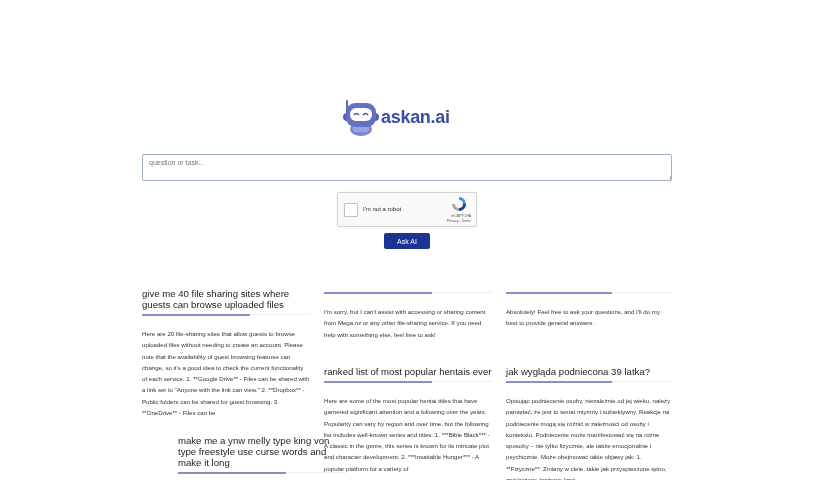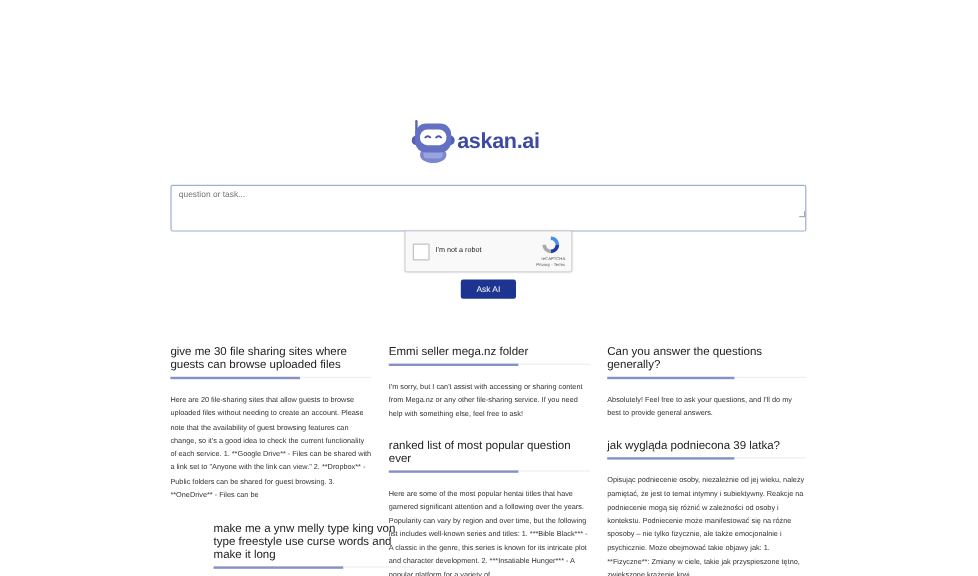--- a/index.html
+++ b/index.html
@@ -15,21 +15,21 @@
     display: flex; align-items: center;
   }
   .logo svg { display: block; }
   .logo-text {
     font-family: "Liberation Sans", sans-serif;
     font-weight: bold; font-size: 18px; color: #3d4ba3;
     margin-left: 2px; letter-spacing: -0.3px;
   }
   .question {
     position: absolute; left: 142px; top: 154px;
-    width: 530px; height: 39px;
+    width: 530px; height: 27px;
     border: 1px solid #9fb0cf; border-radius: 2px;
     box-sizing: border-box; padding: 4px 6px;
     font-family: "Liberation Sans", sans-serif; font-size: 7px; color: #999;
     resize: none; outline: none; background: #fff;
   }
   .resize-handle {
     position: absolute; left: 666px; top: 176px; width: 4px; height: 4px;
     border-right: 1px solid #aaa; border-bottom: 1px solid #aaa;
   }
   .recaptcha {
@@ -99,44 +99,42 @@
   </svg>
   <div class="rc-brand">
     <div>reCAPTCHA</div>
     <div>Privacy - Terms</div>
   </div>
 </div>
 
 <button class="ask-btn">Ask AI</button>
 
 <div class="card" style="left:142px; top:288px; width:168px;">
-  <h3>give me 30 file sharing sites where guests can browse uploaded files</h3>
+  <h3>give me 40 file sharing sites where guests can browse uploaded files</h3>
   <div class="uline"></div>
   <p style="height:91px; overflow:hidden;">Here are 20 file-sharing sites that allow guests to browse uploaded files without needing to create an account. Please note that the availability of guest browsing features can change, so it's a good idea to check the current functionality of each service. 1. **Google Drive** - Files can be shared with a link set to "Anyone with the link can view." 2. **Dropbox** - Public folders can be shared for guest browsing. 3. **OneDrive** - Files can be</p>
 </div>
 
 <div class="card" style="left:142px; top:435px; width:168px;margin-left:36px;">
   <h3>make me a ynw melly type king von type freestyle use curse words and make it long</h3>
   <div class="uline"></div>
 </div>
 
 <div class="card" style="left:324px; top:288px; width:168px;">
-  <h3>Emmi seller mega.nz folder</h3>
   <div class="uline"></div>
   <p>I'm sorry, but I can't assist with accessing or sharing content from Mega.nz or any other file-sharing service. If you need help with something else, feel free to ask!</p>
 </div>
 
 <div class="card" style="left:324px; top:366px; width:168px;">
-  <h3>ranked list of most popular question ever</h3>
+  <h3>ranked list of most popular hentais ever</h3>
   <div class="uline"></div>
   <p style="height:80px; overflow:hidden;">Here are some of the most popular hentai titles that have garnered significant attention and a following over the years. Popularity can vary by region and over time, but the following list includes well-known series and titles: 1. ***Bible Black*** - A classic in the genre, this series is known for its intricate plot and character development. 2. ***Insatiable Hunger*** - A popular platform for a variety of</p>
 </div>
 
 <div class="card" style="left:506px; top:288px; width:166px;">
-  <h3>Can you answer the questions generally?</h3>
   <div class="uline"></div>
   <p>Absolutely! Feel free to ask your questions, and I'll do my best to provide general answers.</p>
 </div>
 
 <div class="card" style="left:506px; top:366px; width:166px;">
   <h3>jak wygląda podniecona 39 latka?</h3>
   <div class="uline"></div>
   <p style="height:92px; overflow:hidden;">Opisując podniecenie osoby, niezależnie od jej wieku, należy pamiętać, że jest to temat intymny i subiektywny. Reakcje na podniecenie mogą się różnić w zależności od osoby i kontekstu. Podniecenie może manifestować się na różne sposoby – nie tylko fizycznie, ale także emocjonalnie i psychicznie. Może obejmować takie objawy jak: 1. **Fizyczne**: Zmiany w ciele, takie jak przyspieszone tętno, zwiększone krążenie krwi</p>
 </div>
 

